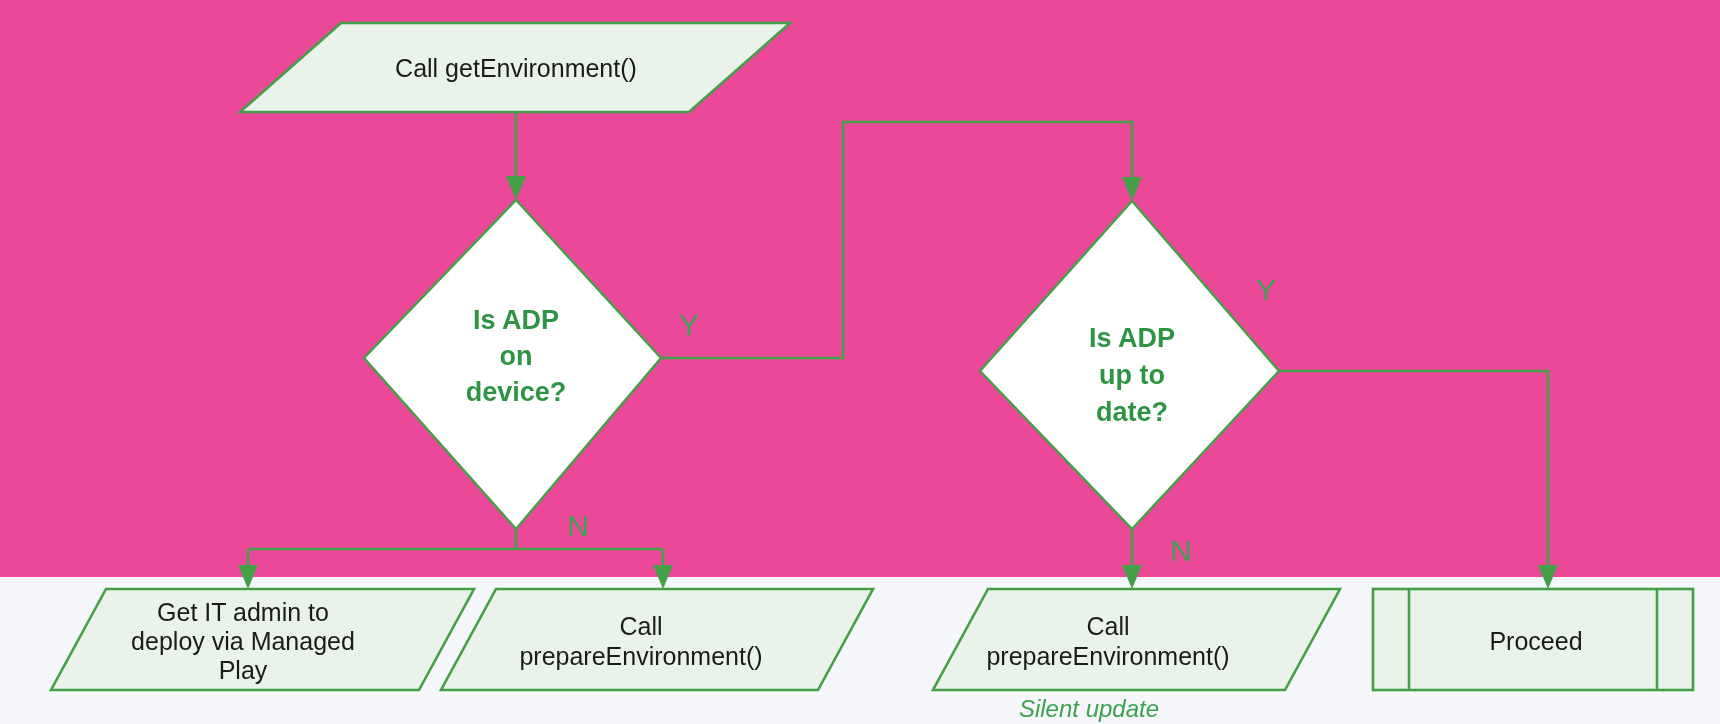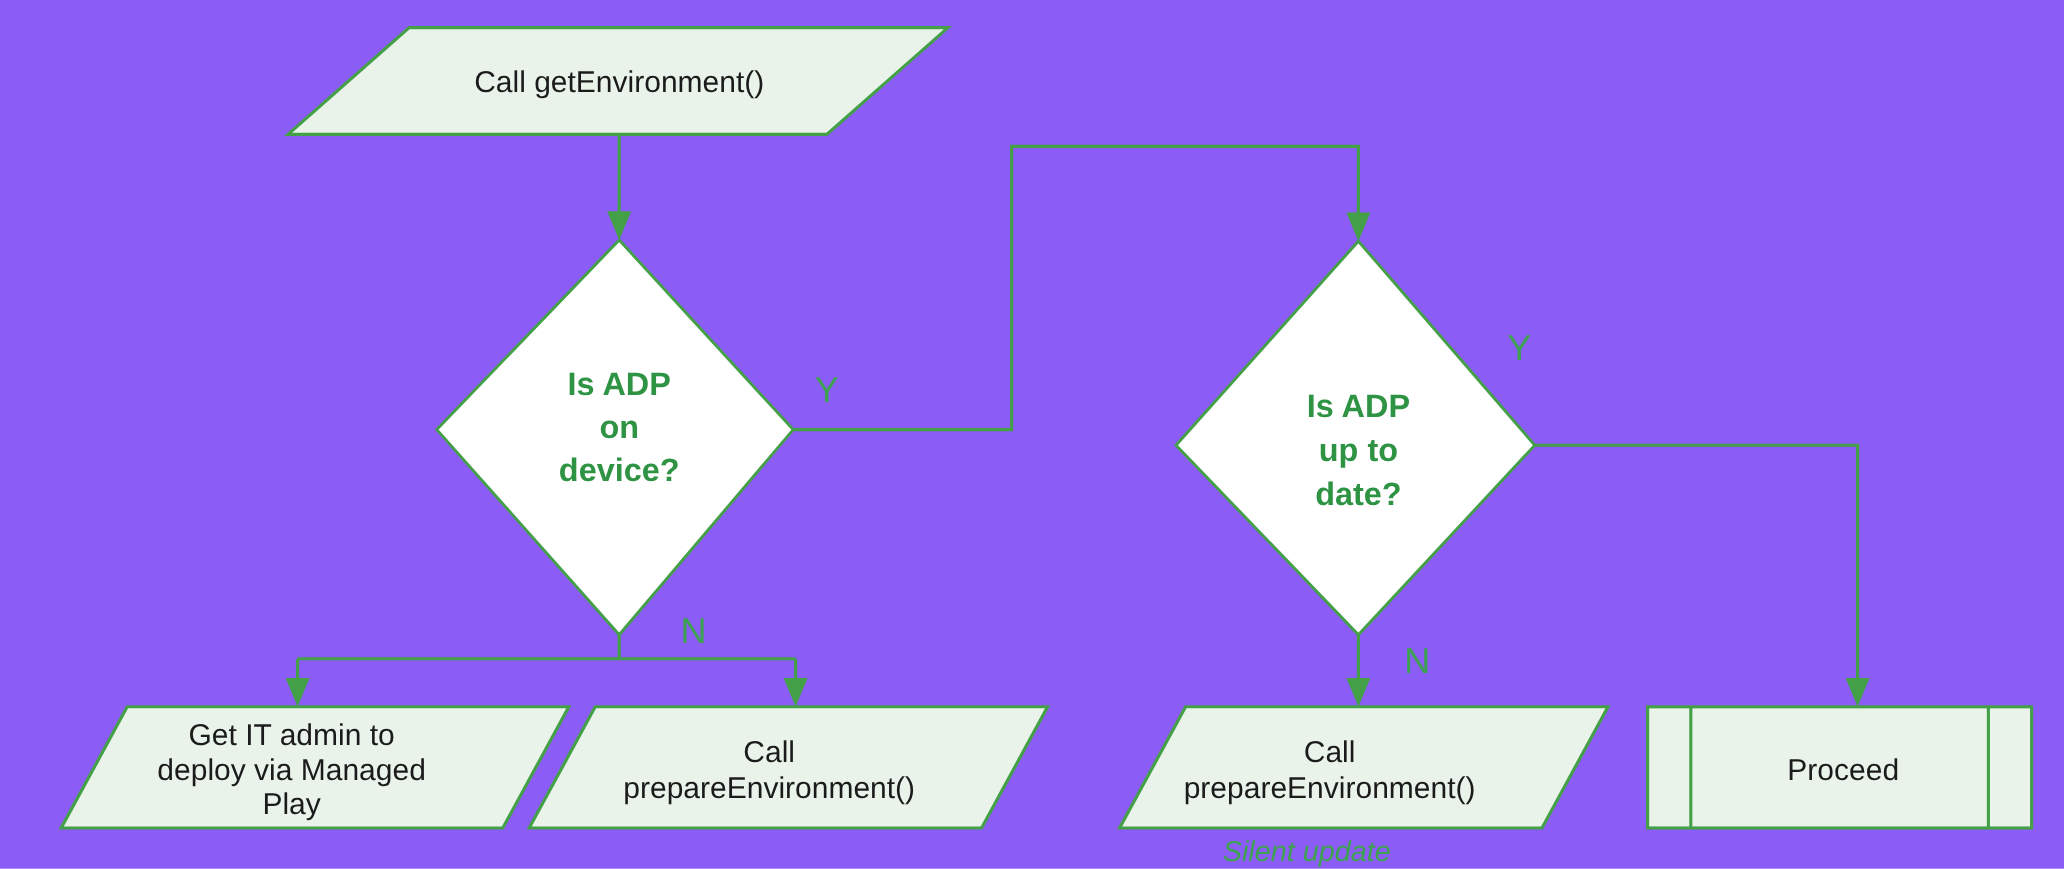--- a/index.html
+++ b/index.html
@@ -10,22 +10,22 @@
   body {
     width: 1720px;
     height: 724px;
     background: #f5f7fa;
     font-family: "Liberation Sans", sans-serif;
     overflow: hidden;
   }
   #diagram-root {
     position: relative;
     width: 1720px;
-    height: 724px;
-    background: #8b5cf6;
+    height: 577px;
+    background: #ec4899;
   }
   #flow-svg {
     position: absolute;
     top: 0;
     left: 0;
     width: 1720px;
     height: 724px;
     display: block;
   }
   .node-shape {

